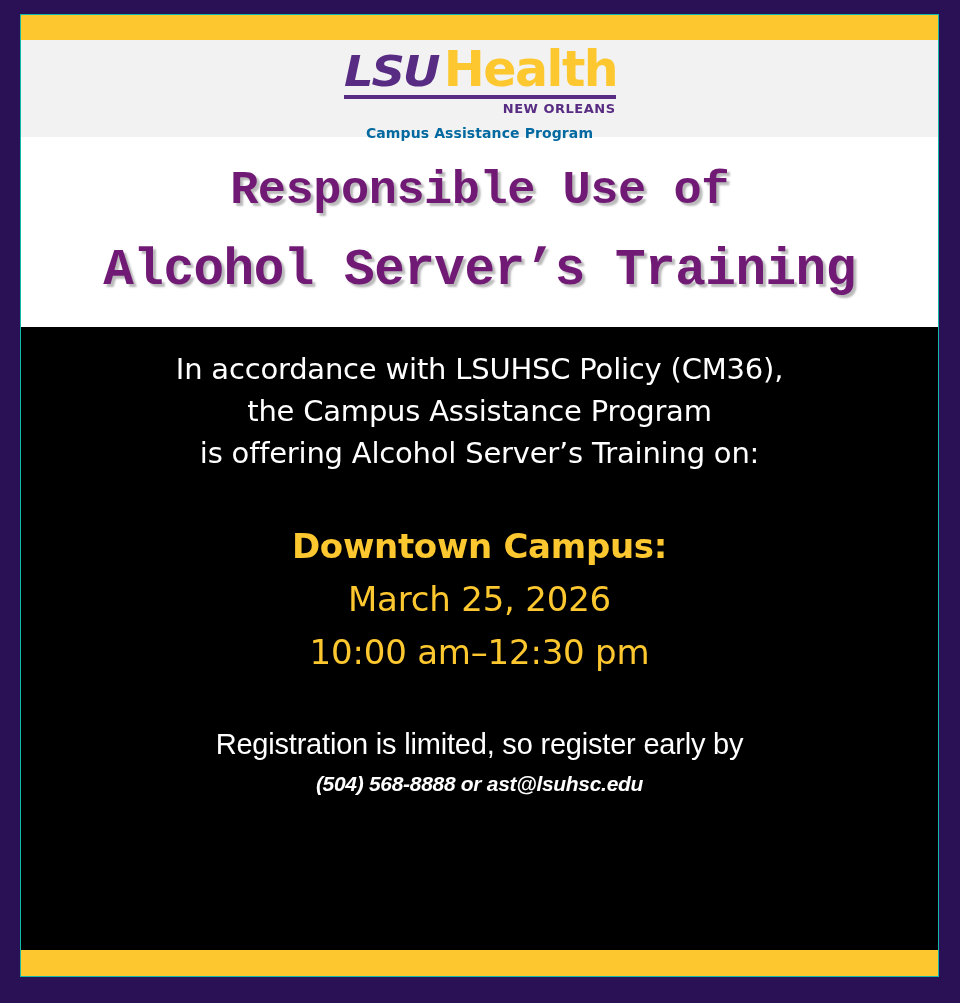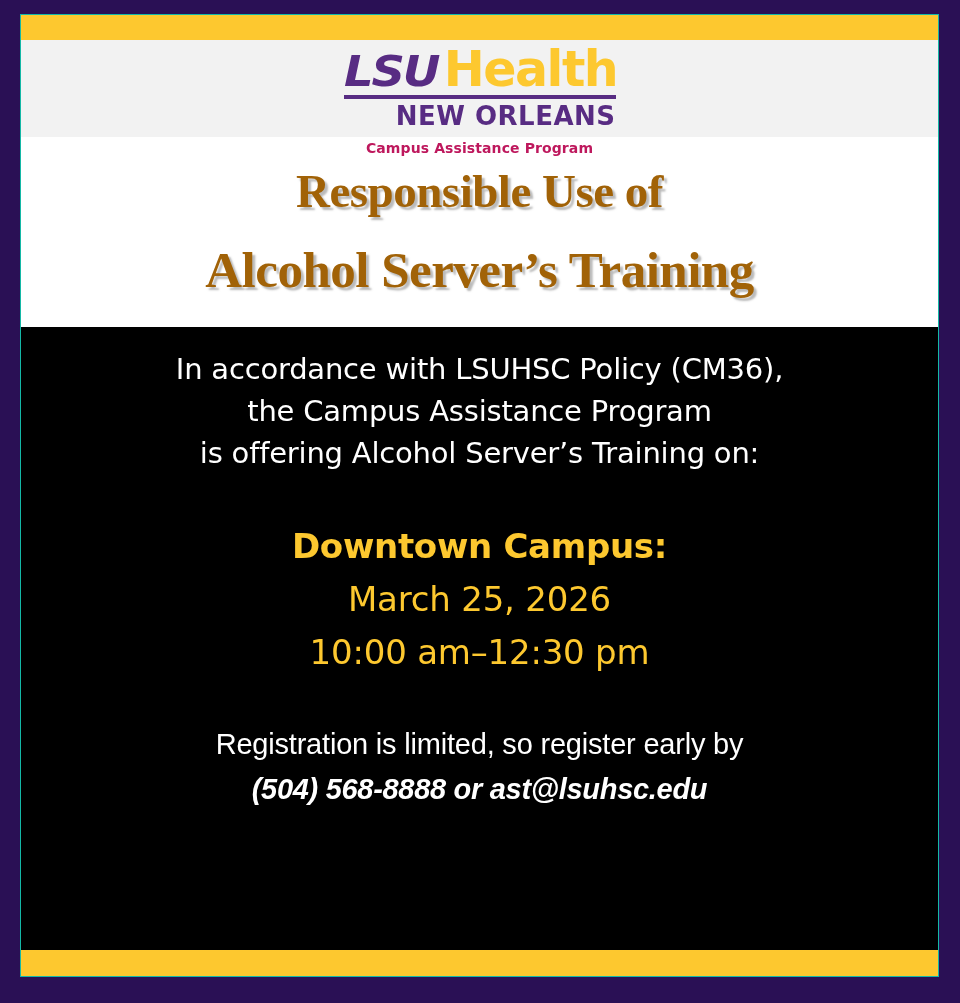--- a/index.html
+++ b/index.html
@@ -91,51 +91,51 @@
   }
   .logo-rule {
     height: 4px;
     background: #582c83;
     width: 100%;
     margin-top: 1px;
   }
   .logo-neworleans {
     font-family: "DejaVu Sans", sans-serif;
     font-weight: bold;
-    font-size: 26px;
+    font-size: 13px;
     letter-spacing: 0.5px;
     color: #582c83;
     text-align: right;
     margin-top: 2px;
   }
   .logo-tagline {
     font-family: "DejaVu Sans", sans-serif;
     font-weight: bold;
     font-size: 14px;
-    color: #be185d;
+    color: #0369a1;
     margin-top: 9px;
     letter-spacing: 0.1px;
   }
 
   
   .title-band {
     background: #ffffff;
     height: 190px;
     width: 100%;
     display: flex;
     flex-direction: column;
     align-items: center;
     justify-content: center;
     box-sizing: border-box;
   }
   .title-line {
-    font-family: Liberation Serif, serif;
+    font-family: Liberation Mono, monospace;
     font-weight: bold;
     font-size: 47px;
-    color: #a16207;
+    color: #701a75;
     line-height: 1.12;
     letter-spacing: -0.5px;
     text-shadow: 3px 3px 2px rgba(130,130,130,0.55);
     white-space: nowrap;
   }
   .title-line.big {
     font-size: 51px;
     margin-top: 24px;
   }
 
@@ -186,21 +186,21 @@
     color: #ffffff;
     font-family: Liberation Sans, sans-serif;
     font-size: 29px;
     line-height: 1.42;
     letter-spacing: -0.2px;
   }
   .register-block div { white-space: nowrap; }
   .contact-line {
     font-weight: bold;
     font-style: italic;
-    font-size: 29px;
+    font-size: 21px;
     margin-top: 4px;
     letter-spacing: -0.3px;
   }
 </style>
 </head>
 <body>
 
 <div class="flyer">
   <div class="inner-panel">
 

